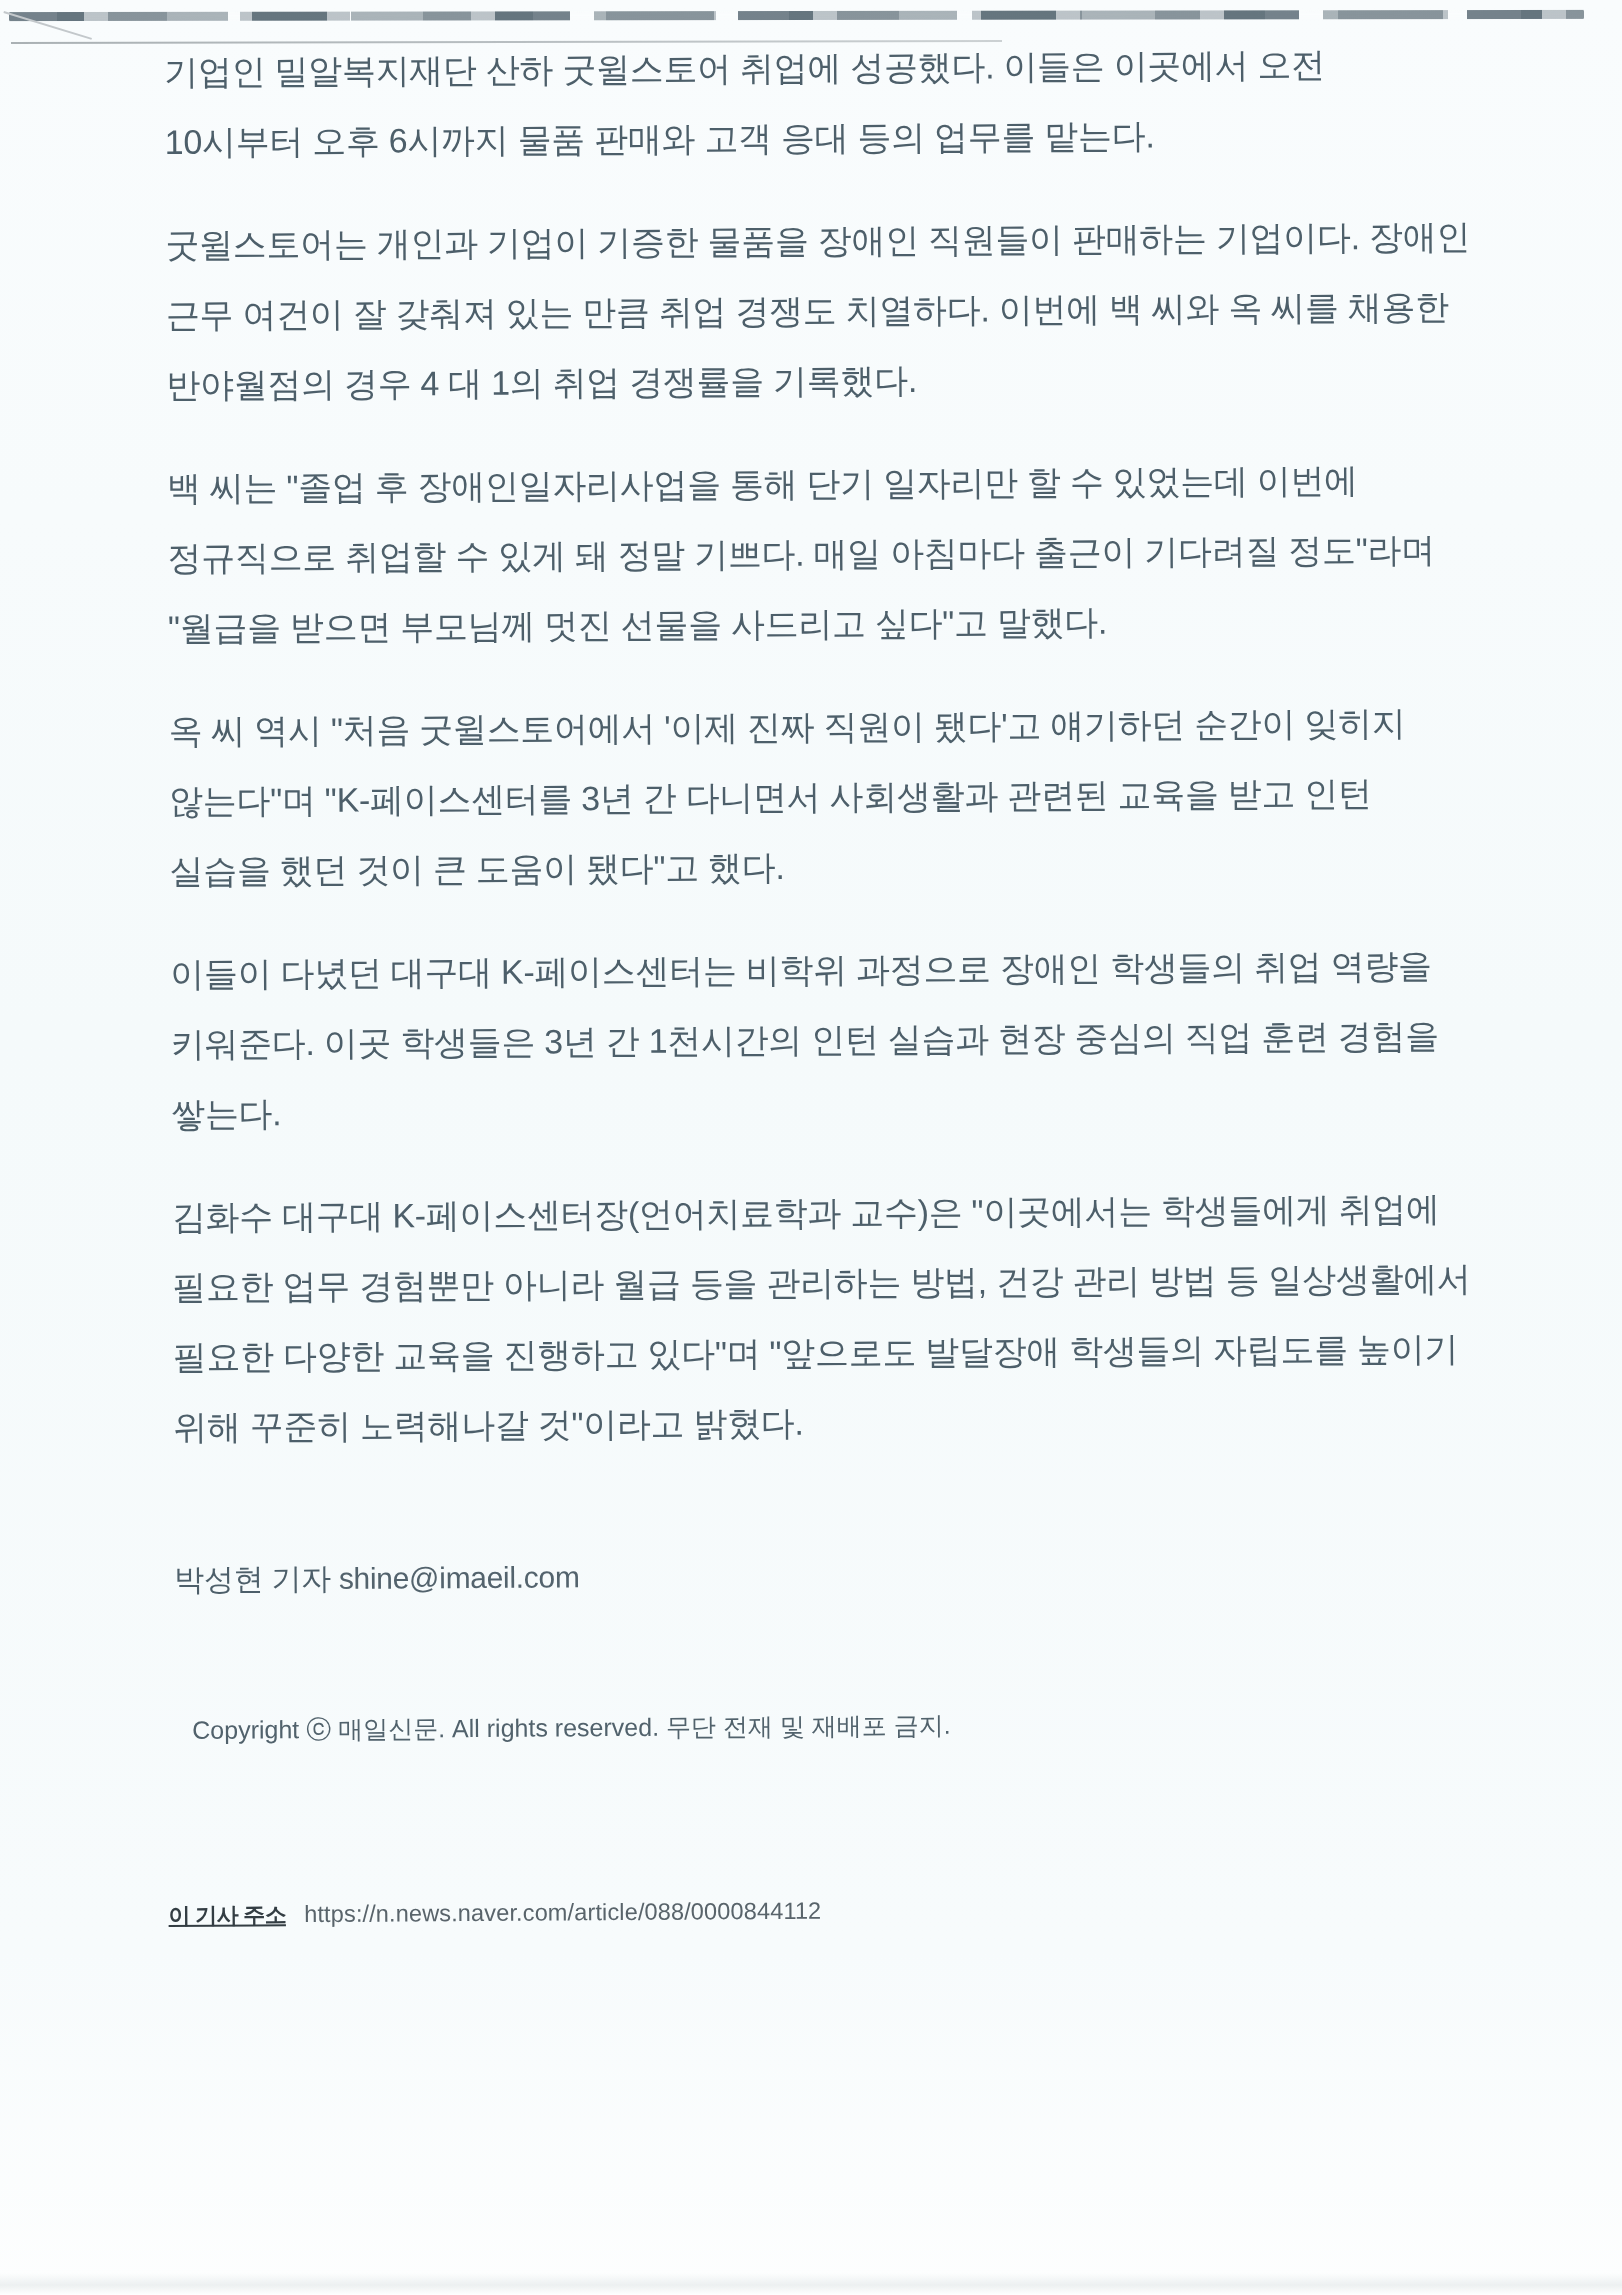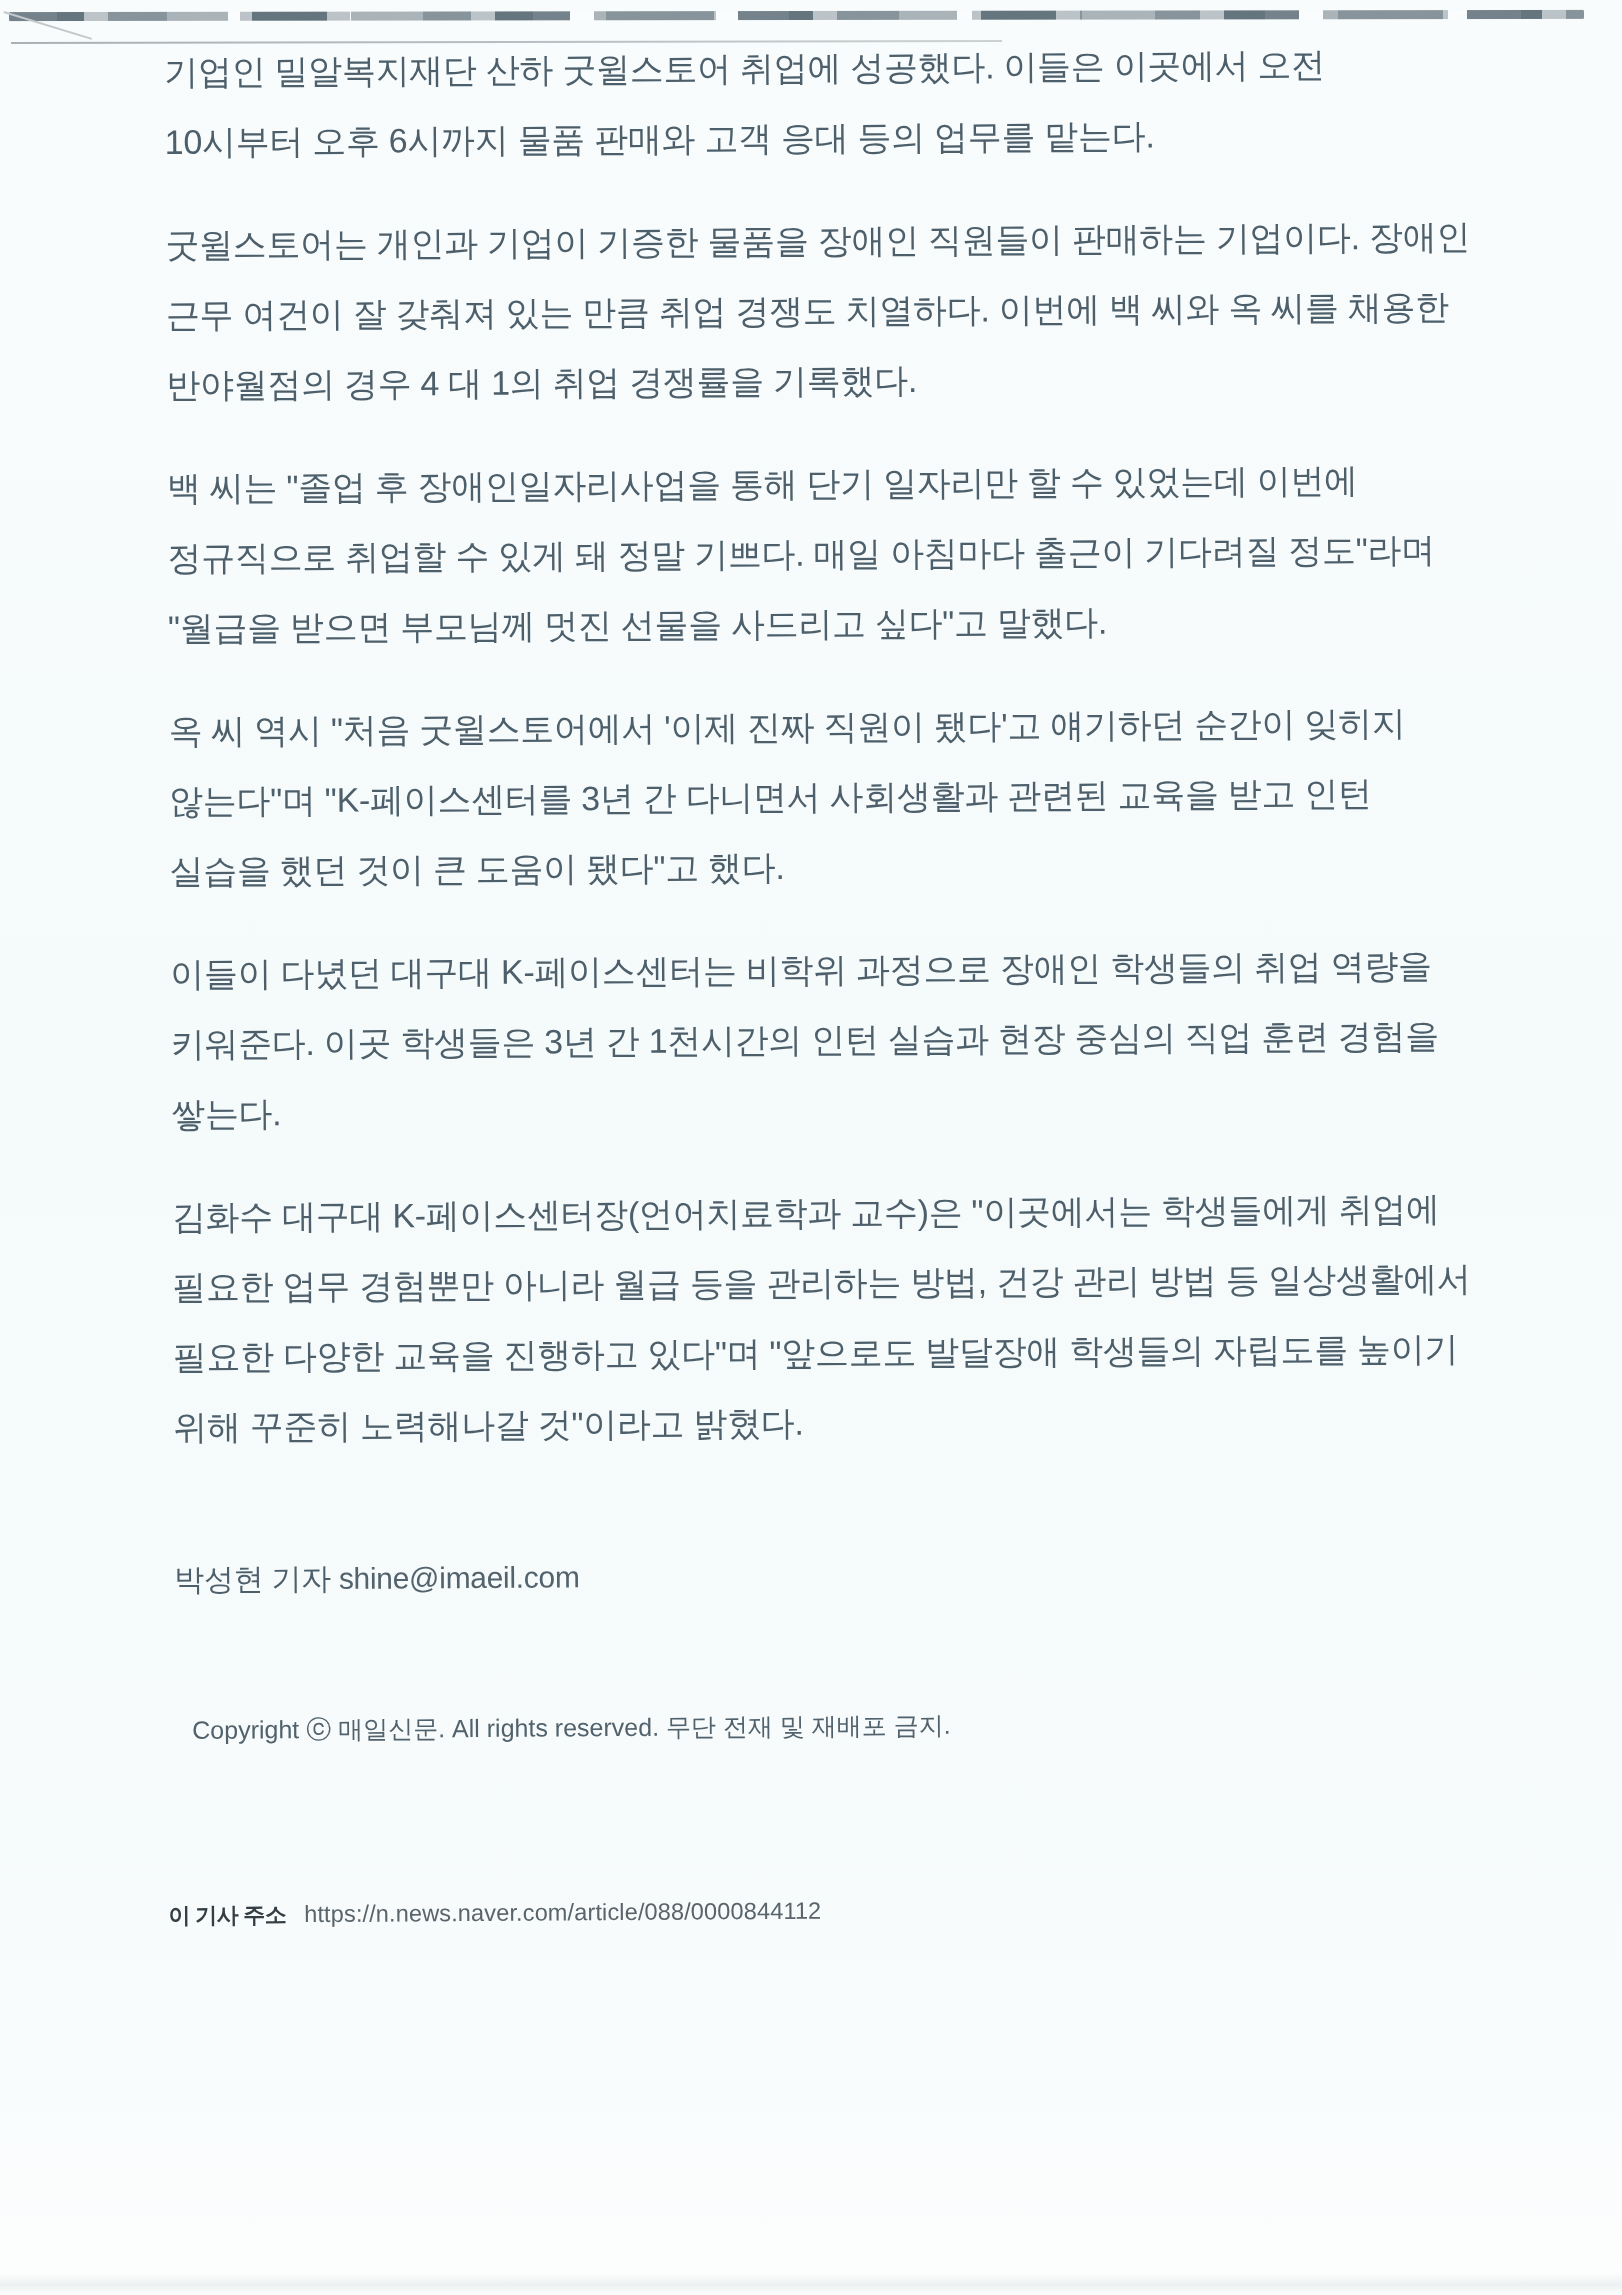--- a/index.html
+++ b/index.html
@@ -114,20 +114,21 @@
     display: flex;
     align-items: baseline;
     gap: 18.3px;
     white-space: nowrap;
   }
   .url-label {
     font-size: 22px;
     font-weight: bold;
     color: #333d43;
     letter-spacing: -0.7px;
+    text-decoration: underline;
   }
   .url-value {
     font-size: 23.6px;
     color: #59646b;
     letter-spacing: 0.1px;
   }
 </style>
 </head>
 <body>
 

